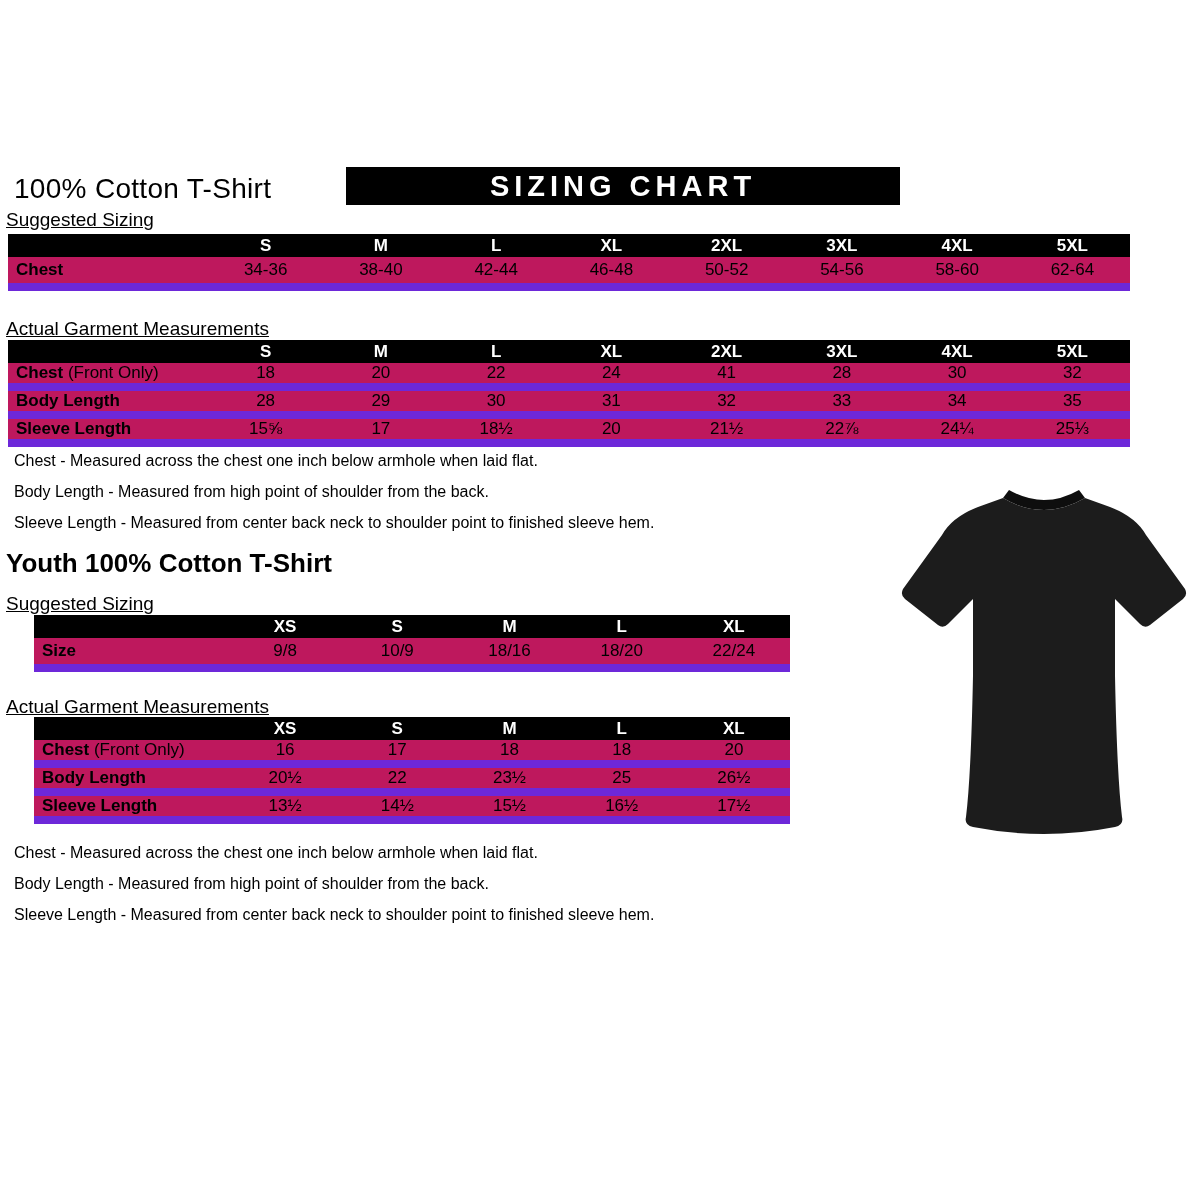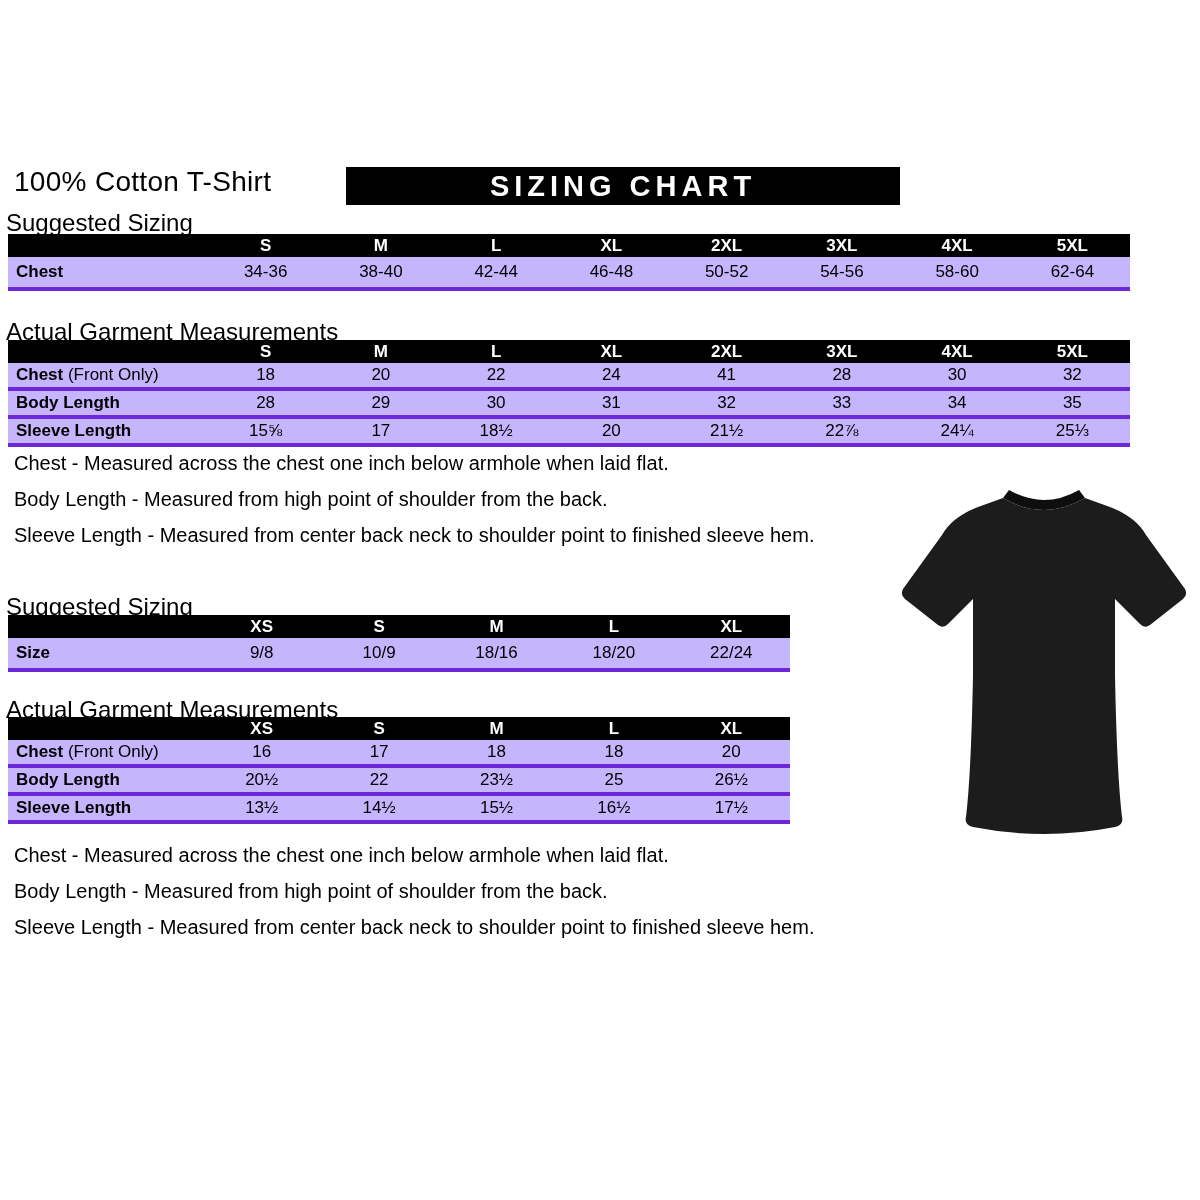--- a/index.html
+++ b/index.html
@@ -5,39 +5,39 @@
   * { box-sizing: border-box; margin: 0; padding: 0; }
   html, body { background: #ffffff; }
   body {
     width: 1200px; height: 1200px;
     font-family: "Liberation Sans", "DejaVu Sans", sans-serif;
     color: #000;
   }
   .page { position: relative; width: 1200px; height: 1200px; overflow: hidden; background: #fff; }
   .abs { position: absolute; }
 
-  .page-title { font-size: 28px; font-weight: 400; letter-spacing: 0.3px; }
+  .page-title { font-size: 28px; font-weight: 400; letter-spacing: 0.3px; margin-top: 7px; }
   .banner { background: #000; color: #fff; display: flex; align-items: center; justify-content: center; }
   .banner-text { font-weight: bold; font-size: 29px; letter-spacing: 5px; text-align: center; }
 
-  .section-label { font-size: 24px; }
+  .section-label { font-size: 19px; text-decoration: underline; }
   .youth-title { font-size: 26px; font-weight: bold; }
 
   .sz-table { width: 100%; }
   .trow { display: grid; align-items: center; }
   .adult .trow { grid-template-columns: 200px repeat(8, 1fr); }
-  .youth .trow { grid-template-columns: 195px repeat(5, 1fr); }
+  .youth .trow { grid-template-columns: 195px repeat(5, 1fr); margin-left: 26px; }
   .thead { background: #000; color: #fff; height: 23px; font-size: 17px; font-weight: bold; }
-  .tbody { height: 28px; font-size: 17px; border-bottom: 4px solid #6d28d9; background: #c4b5fd; }
+  .tbody { height: 28px; font-size: 17px; border-bottom: 8px solid #6d28d9; background: #be185d; }
   .row-tall .tbody { height: 34px; }
   .tcell { text-align: center; overflow: hidden; white-space: nowrap; }
   .tcell.label { text-align: left; padding-left: 8px; }
   .lbl-bold { font-weight: bold; }
 
-  .notes .note-line { font-size: 20px; margin-bottom: 13px; }
+  .notes .note-line { font-size: 16px; margin-bottom: 13px; }
 </style>
 </head>
 <body>
 
 <div class="page">
 
   <h1 class="abs page-title" style="left:14px; top:166px;">100% Cotton T-Shirt</h1>
   <div class="abs banner" style="left:346px; top:167px; width:554px; height:38px;">
     <span class="banner-text">SIZING CHART</span>
   </div>
@@ -115,20 +115,21 @@
         <div class="tcell">25⅓</div>
       </div>
     </div>
 
   <div class="abs notes" style="left:14px; top:452px; width:820px;">
     <div class="note-line">Chest - Measured across the chest one inch below armhole when laid flat.</div>
     <div class="note-line">Body Length - Measured from high point of shoulder from the back.</div>
     <div class="note-line">Sleeve Length - Measured from center back neck to shoulder point to finished sleeve hem.</div>
   </div>
 
+  <h2 class="abs youth-title" style="left:6px; top:548px;">Youth 100% Cotton T-Shirt</h2>
 
   <div class="abs section-label" style="left:6px; top:593px;">Suggested Sizing</div>
   <div class="abs sz-table youth row-tall" style="left:8px; top:615px; width:782px;">
       <div class="trow thead">
         <div class="tcell label"></div>
         <div class="tcell">XS</div>
         <div class="tcell">S</div>
         <div class="tcell">M</div>
         <div class="tcell">L</div>
         <div class="tcell">XL</div>

